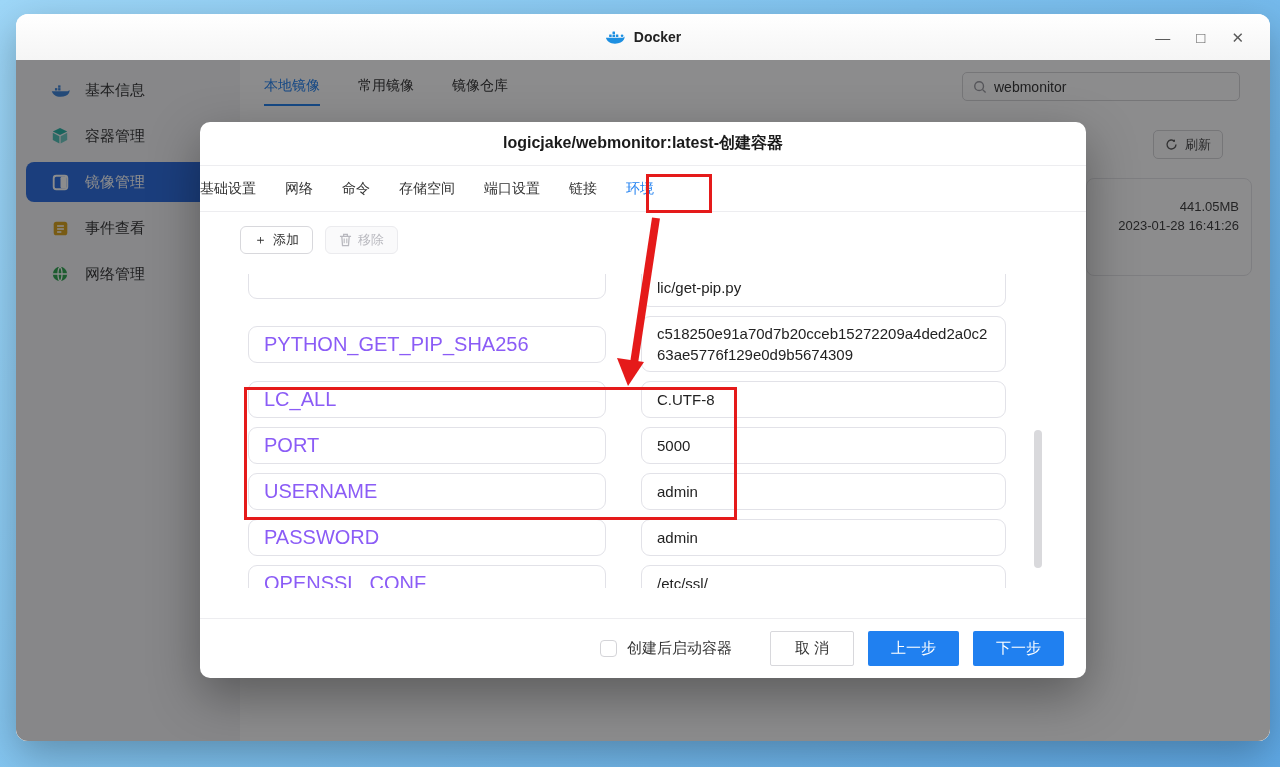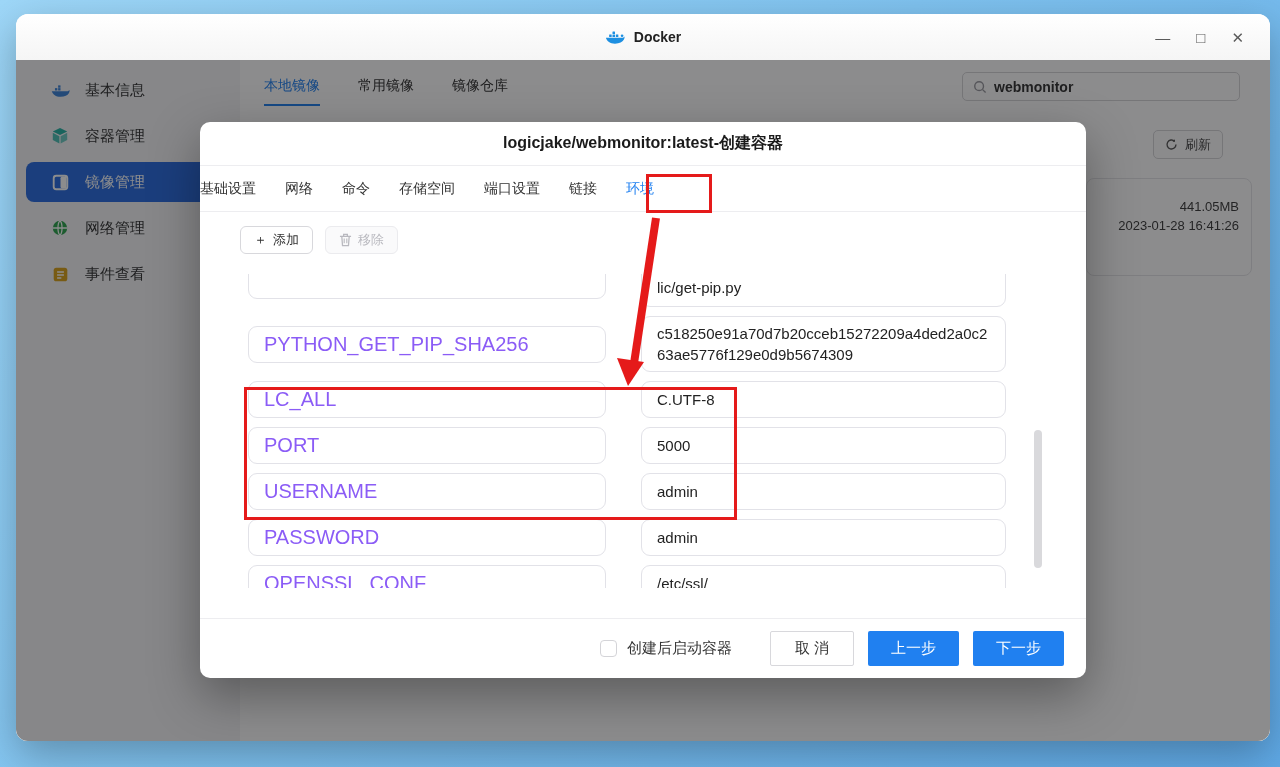--- a/index.html
+++ b/index.html
@@ -28,21 +28,21 @@
   .side-item.active { background:#2a6de0; color:#fff; }
   .side-icon { width:20px; height:20px; display:inline-flex; align-items:center; justify-content:center; }
 
   .content { flex:1; position:relative; background:#fff; }
   .main-tabs { display:flex; gap:38px; padding:17px 0 0 24px; font-size:14px; color:#333; }
   .main-tab { padding-bottom:9px; }
   .main-tab.active { color:#2080f0; border-bottom:2px solid #2080f0; }
 
   .search-box { position:absolute; top:12px; right:30px; width:278px; height:29px;
     border:1px solid #d5d5d8; border-radius:5px; background:#fff;
-    display:flex; align-items:center; gap:7px; padding:0 10px; font-size:14px; color:#333;font-weight:bold; }
+    display:flex; align-items:center; gap:7px; padding:0 10px; font-size:14px; color:#333; }
 
   .refresh-btn { position:absolute; top:70px; right:47px; height:29px;
     border:1px solid #d5d5d8; border-radius:5px; background:#fdfdfd;
     display:flex; align-items:center; gap:7px; padding:0 11px; font-size:13px; color:#444; }
 
   .image-card { position:absolute; top:118px; right:18px; width:166px; height:98px;
     border:1px solid #e5e5e8; border-radius:8px; background:#fff;
     padding:20px 12px 0 0; text-align:right; font-size:13px; color:#3c3c3c; }
   .image-card div { margin-bottom:4px; }
 
@@ -148,35 +148,35 @@
         <span class="side-icon">
           <svg width="17" height="17" viewBox="0 0 20 20">
             <rect x="2" y="2" width="16" height="16" rx="3" fill="none" stroke="#fff" stroke-width="2.2"></rect>
             <rect x="10" y="3" width="7" height="14" rx="2" fill="#fff"></rect>
             </svg>
         </span>
         <span>镜像管理</span>
       </div>
       <div class="side-item">
         <span class="side-icon">
+          <svg width="17" height="17" viewBox="0 0 20 20">
+            <rect x="2" y="2" width="16" height="16" rx="3" fill="#d9a21b"></rect>
+            <path d="M6 7h8M6 10.5h8M6 14h5" stroke="#fff" stroke-width="1.8"></path>
+            </svg>
+        </span>
+        <span>事件查看</span>
+      </div>
+      <div class="side-item">
+        <span class="side-icon">
           <svg width="18" height="18" viewBox="0 0 20 20">
             <circle cx="10" cy="10" r="8" fill="#2ea44f"></circle>
             <path d="M2 10h16M10 2c3 2.5 3 13.5 0 16M10 2c-3 2.5-3 13.5 0 16" stroke="#fff" stroke-width="1.4" fill="none"></path>
             </svg>
         </span>
         <span>网络管理</span>
-      </div>
-      <div class="side-item">
-        <span class="side-icon">
-          <svg width="17" height="17" viewBox="0 0 20 20">
-            <rect x="2" y="2" width="16" height="16" rx="3" fill="#d9a21b"></rect>
-            <path d="M6 7h8M6 10.5h8M6 14h5" stroke="#fff" stroke-width="1.8"></path>
-            </svg>
-        </span>
-        <span>事件查看</span>
       </div>
     </div>
 
     <div class="content">
       <div class="main-tabs">
         <span class="main-tab active">本地镜像</span>
         <span class="main-tab">常用镜像</span>
         <span class="main-tab">镜像仓库</span>
       </div>
       <div class="search-box">

